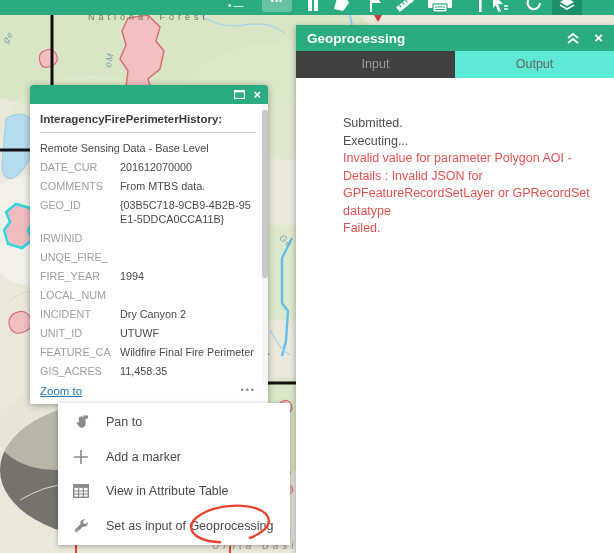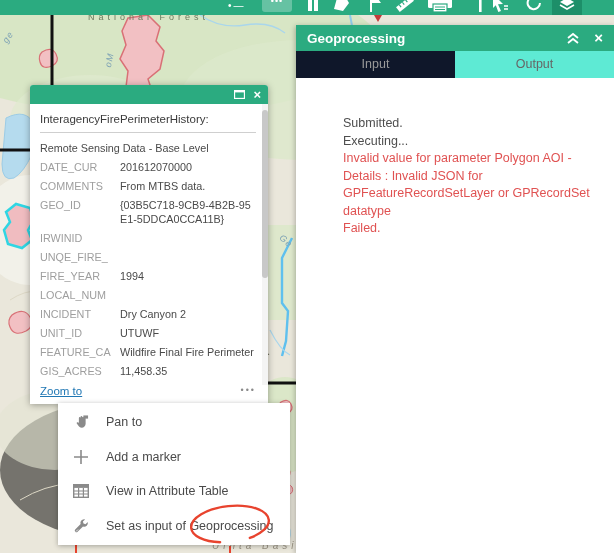--- a/index.html
+++ b/index.html
@@ -23,32 +23,32 @@
   .tb-active svg { width:20px; height:20px; margin:-6px 0 0 5px; }
 
   
   .gp-panel { position:absolute; left:296px; top:25px; width:318px; height:528px; background:#fff; z-index:20; box-shadow:-1px 1px 5px rgba(0,0,0,.25); }
   .gp-header { height:26px; background:#2BAB80; color:#fff; display:flex; align-items:center; padding:0 11px; }
   .gp-title { font-size:13.5px; font-weight:bold; flex:1; }
   .gp-collapse { width:20px; height:18px; cursor:pointer; margin-right:10px; }
   .gp-close { font-size:15px; font-weight:bold; cursor:pointer; line-height:18px; }
   .gp-tabs { display:flex; height:27px; }
   .gp-tab { width:50%; text-align:center; font-size:12.5px; line-height:27px; }
-  .gp-tab.inactive { background:#0f172a; color:#9A9A9A; }
+  .gp-tab.inactive { background:#404040; color:#9A9A9A; }
   .gp-tab.active { background:#5eead4; color:#666; }
   .gp-output { padding:37px 18px 0 47px; font-size:12.5px; line-height:17.5px; }
   .line-dark { color:#4E4E4E; }
   .line-red { color:#E05252; }
 
   
   .popup { position:absolute; left:30px; top:85px; width:238px; height:319px; z-index:10; box-shadow:0 1px 7px rgba(0,0,0,.35); background:#fff; border-radius:3px 3px 0 0; }
   .popup-header { height:19px; background:#2BAB80; border-radius:3px 3px 0 0; display:flex; align-items:center; justify-content:flex-end; padding:0 7px; gap:8px; }
   .popup-header .ph-ico { color:#fff; line-height:14px; cursor:pointer; display:flex; align-items:center; }
   .popup-body { position:relative; height:281px; overflow:hidden; padding:9px 12px 0 10px; }
-  .popup-title { font-size:11.5px; font-weight:normal; color:#3b3b3b; }
+  .popup-title { font-size:11.5px; font-weight:bold; color:#3b3b3b; }
   .popup-hr { border:none; border-top:1px solid #cfcfcf; margin:7px 0 9px 0; }
   .field-row { display:flex; margin-bottom:5.5px; font-size:10.8px; line-height:13.5px; }
   .field-label { width:80px; flex:none; color:#9E9E9E; }
   .field-value { color:#4A4A4A; width:130px; flex:1; }
   .popup-scroll { position:absolute; right:0; top:19px; width:6px; height:281px; background:#F4F4F4; }
   .popup-thumb { position:absolute; right:0; top:6px; width:6px; height:168px; background:#C8C8C8; border-radius:3px; }
   .popup-footer { position:absolute; left:0; bottom:0; width:100%; height:19px; background:#fff; display:flex; align-items:flex-start; padding:0 12px 2px 10px; }
   .zoom-to { color:#2077B4; font-size:11.5px; text-decoration:underline; flex:1; cursor:pointer; }
   .more-dots { color:#8a8a8a; font-size:9px; letter-spacing:2px; cursor:pointer; }
 

